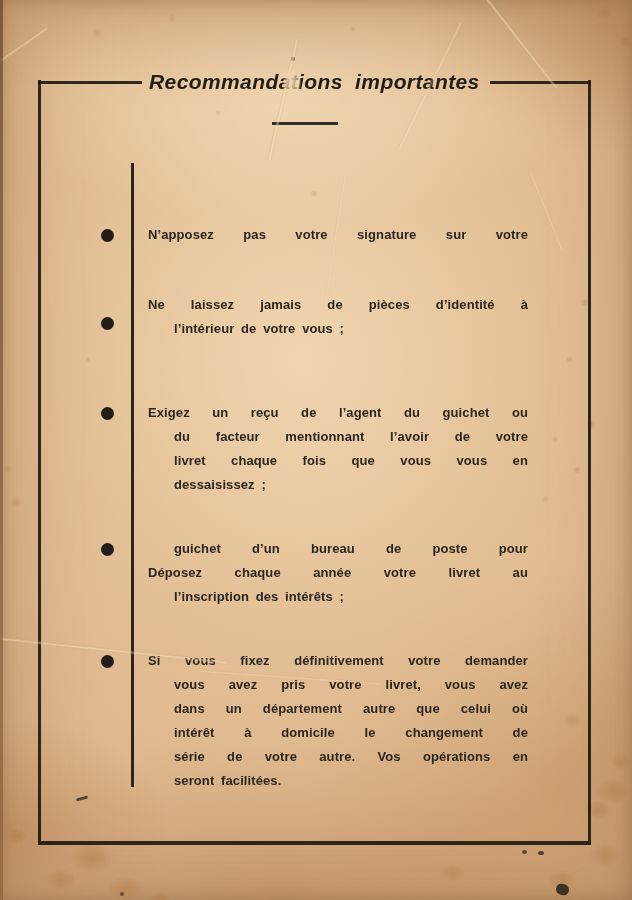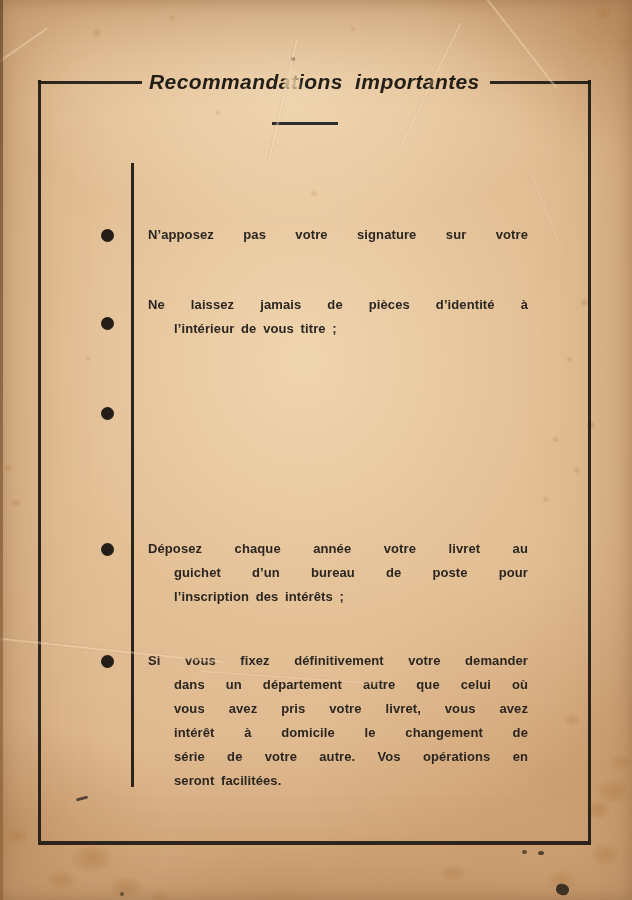--- a/index.html
+++ b/index.html
@@ -120,33 +120,39 @@
   <div class="dot" style="top:407px"></div>
   <div class="dot" style="top:543px"></div>
   <div class="dot" style="top:655px"></div>
 
   <div class="item" style="top:223px">
     <div class="line">N’apposez pas votre signature sur votre</div>
   </div>
 
   <div class="item" style="top:293px">
     <div class="line">Ne laissez jamais de pièces d’identité à</div>
-    <div class="line cont last">l’intérieur de vous titre ;</div>
+    <div class="line cont last">l’intérieur de votre vous ;</div>
   </div>
 
+  <div class="item" style="top:401px">
+    <div class="line">Exigez un reçu de l’agent du guichet ou</div>
+    <div class="line cont">du facteur mentionnant l’avoir de votre</div>
+    <div class="line cont">livret chaque fois que vous vous en</div>
+    <div class="line cont last">dessaisissez ;</div>
+  </div>
 
   <div class="item" style="top:537px">
+    <div class="line cont">guichet d’un bureau de poste pour</div>
     <div class="line">Déposez chaque année votre livret au</div>
-    <div class="line cont">guichet d’un bureau de poste pour</div>
     <div class="line cont last">l’inscription des intérêts ;</div>
   </div>
 
   <div class="item" style="top:649px">
     <div class="line">Si vous fixez définitivement votre demander</div>
+    <div class="line cont">vous avez pris votre livret, vous avez</div>
     <div class="line cont">dans un département autre que celui où</div>
-    <div class="line cont">vous avez pris votre livret, vous avez</div>
     <div class="line cont">intérêt à domicile le changement de</div>
     <div class="line cont">série de votre autre. Vos opérations en</div>
     <div class="line cont last">seront facilitées.</div>
   </div>
 
   <div class="edge-left"></div>
 </div>
 
 </body></html>

